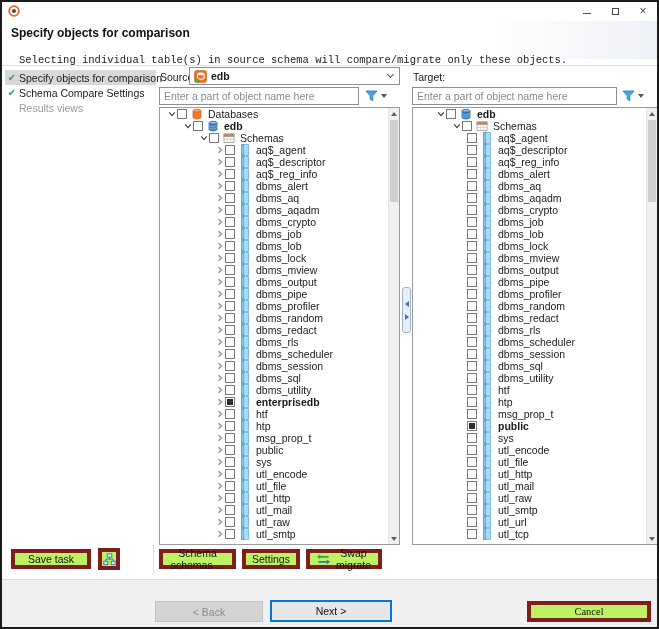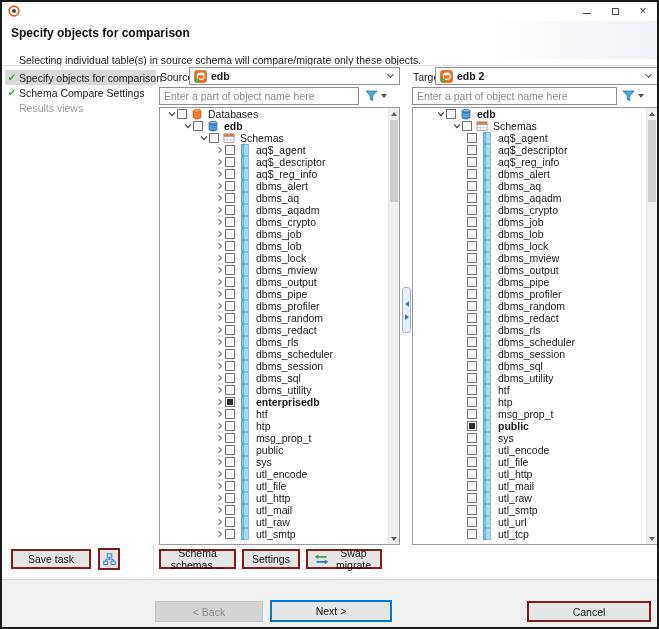--- a/index.html
+++ b/index.html
@@ -10,21 +10,21 @@
   .titlebar{position:absolute;left:0;top:0;right:0;height:18px;display:flex;align-items:center;padding-left:6px;gap:5px;background:#fff;}
   .app-icon{width:12px;height:12px;display:flex;}
   .title{font-size:10.5px;color:#222;}
   .win-controls{position:absolute;right:0;top:0;height:18px;display:flex;}
   .wc{width:28px;height:18px;display:flex;align-items:center;justify-content:center;color:#4a4a4a;font-size:12px;}
   .min-glyph{width:8px;height:1px;background:#4a4a4a;margin-top:5px;}
   .max-glyph{width:7px;height:7px;border:1px solid #4a4a4a;}
   
   .h-title{position:absolute;left:9px;top:24px;font-weight:bold;font-size:12px;color:#111;}
   .h-d1{position:absolute;left:17px;top:41px;color:#222;}
-  .h-d2{position:absolute;left:17px;top:52px;color:#222;}
+  .h-d2{position:absolute;left:17px;top:52px;color:#222;font-family:Liberation Mono, monospace;}
   .h-grad{position:absolute;right:0;top:19px;width:170px;height:38px;background:linear-gradient(to left,#eef1f6,rgba(255,255,255,0));}
   .sep1{position:absolute;top:63px;left:0;right:0;height:1px;background:#e2e2e2;}
   
   .steps{position:absolute;left:3px;top:68px;width:151px;}
   .step{height:15px;display:flex;align-items:center;}
   .step.active{background:#d9d9d9;}
   .step .chk{width:14px;text-align:center;color:#3fa03f;font-size:10px;flex:none;}
   .step .lbl{white-space:nowrap;}
   .step.pending .lbl{color:#9a9a9a;}
   
@@ -62,36 +62,36 @@
   .tri-up{width:0;height:0;border-left:3px solid transparent;border-right:3px solid transparent;border-bottom:4px solid #606060;}
   .tri-down{width:0;height:0;border-left:3px solid transparent;border-right:3px solid transparent;border-top:4px solid #606060;}
   .sb-thumb{position:absolute;left:1px;width:8px;background:#cdcdcd;top:12px;height:82px;}
   
   .splitter{position:absolute;left:400px;top:105px;width:9px;height:438px;}
   .split-handle{position:absolute;left:0;top:180px;width:9px;height:46px;border:1px solid #9cb4cf;background:#e9eff7;border-radius:3px;
     display:flex;flex-direction:column;align-items:center;justify-content:center;gap:7px;}
   .tri-left{width:0;height:0;border-top:3.5px solid transparent;border-bottom:3.5px solid transparent;border-right:4.5px solid #3e76ad;}
   .tri-right{width:0;height:0;border-top:3.5px solid transparent;border-bottom:3.5px solid transparent;border-left:4.5px solid #3e76ad;}
   
-  .btn{position:absolute;height:20px;background:#e5e5e5;border:2px solid #7f1d1d;font-size:10.5px;font-family:inherit;color:#111;
+  .btn{position:absolute;height:20px;background:#bef264;border:4px solid #7f1d1d;font-size:10.5px;font-family:inherit;color:#111;
     display:flex;align-items:center;justify-content:center;gap:4px;cursor:default;}
   #btn-schema-mapping{left:157px;top:547px;width:77px;}
   #btn-settings{left:240px;top:547px;width:58px;}
   #btn-swap{left:304px;top:547px;width:76px;}
   #btn-save-task{left:9px;top:547px;width:80px;}
   #btn-schedule{left:96px;top:546px;width:22px;height:22px;}
   .vdiv{position:absolute;left:151px;top:543px;width:1px;height:30px;background:#e0e0e0;}
   
   .sep2{position:absolute;top:577px;left:0;right:0;height:1px;background:#d9d9d9;}
   .footer{position:absolute;top:578px;left:0;right:0;bottom:0;background:#f0f0f0;}
   .fbtn{height:21px;top:599px;}
   #btn-back{left:153px;width:108px;background:#d4d4d4;border:1px solid #c4c4c4;color:#8b8b8b;}
   #btn-next{left:268px;width:122px;height:22px;top:598px;border:2px solid #0078d7;background:#e6e6e6;}
   #btn-proceed{left:396px;width:123px;}
-  #btn-cancel{left:525px;width:124px;}
+  #btn-cancel{left:525px;width:124px;font-family:Liberation Serif, serif;}
 </style>
 </head>
 <body>
 
 <div class="window">
 
   <div class="titlebar">
     <span class="app-icon">
       <svg width="12" height="12" viewBox="0 0 12 12">
           <circle cx="6" cy="6" r="4.8" fill="#fff" stroke="#e8641c" stroke-width="1.8"></circle>
@@ -777,32 +777,20 @@
   </div>
 
   <div class="splitter">
     <div class="split-handle">
       <span class="tri-left"></span>
       <span class="tri-right"></span>
     </div>
   </div>
 
   <span class="panel-label" id="target-label">Target:</span>
-  <div class="combo" id="target-combo">
-    <span style="display:flex;">
-        <svg width="13" height="13" viewBox="0 0 13 13">
-          <rect x="0.5" y="0.5" width="12" height="12" rx="2.2" fill="#f0701f" stroke="#c85a12" stroke-width="0.6"></rect>
-          <ellipse cx="6.8" cy="3.9" rx="3.3" ry="1.3" fill="#ffffff"></ellipse>
-          <path d="M3.5 3.9 v4.2 c0 1.6 6.6 1.6 6.6 0 V3.9" fill="none" stroke="#ffffff" stroke-width="1.1"></path>
-          <rect x="1.1" y="8.7" width="3.7" height="3.4" rx="0.8" fill="#5cb54e" stroke="#3c8f34" stroke-width="0.5"></rect>
-        </svg>
-      </span>
-    <span class="combo-text">edb 2</span>
-    <span class="chev"></span>
-  </div>
   <input class="filter" id="target-filter" placeholder="Enter a part of object name here" style="">
   <div class="funnel-btn" id="target-funnel">
     <span style="display:flex;">
         <svg width="13" height="12" viewBox="0 0 13 12">
           <path d="M1 1 h11 l-4.2 4.8 v4.9 l-2.6 -1.5 v-3.4 Z" fill="#49a9df" stroke="#2277ad" stroke-width="0.8"></path>
         </svg>
       </span>
     <span class="fcaret"></span>
   </div>
   <div class="tree" id="target-tree">

